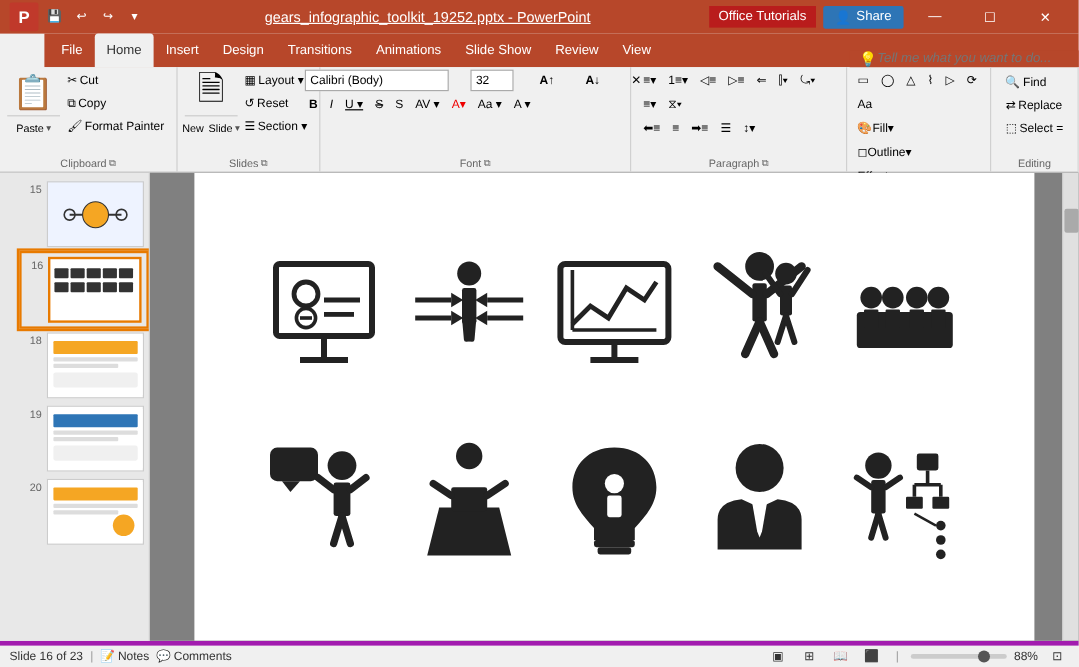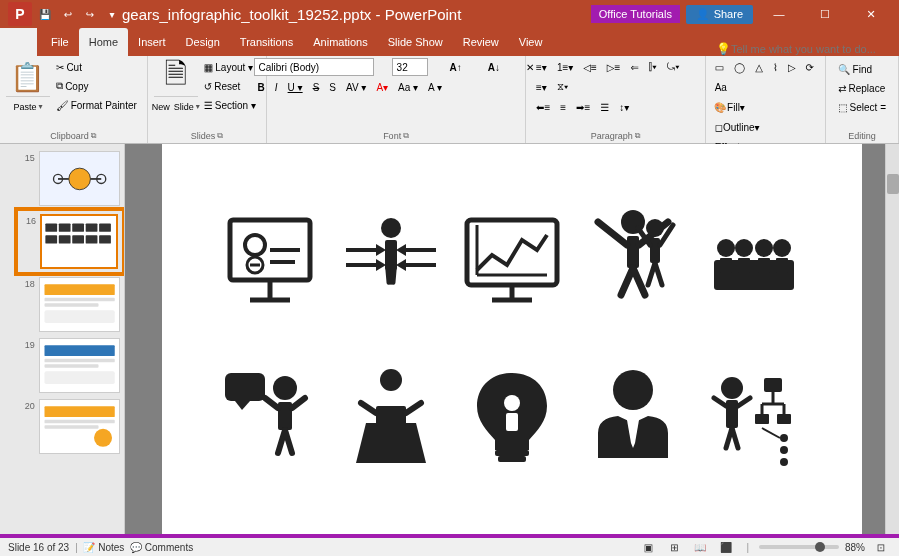--- a/index.html
+++ b/index.html
@@ -9,21 +9,21 @@
     #title-bar {
       background: #b7472a;
       height: 28px;
       display: flex;
       align-items: center;
       justify-content: space-between;
       padding: 0 8px;
       color: white;
     }
     #title-bar .title-left { display: flex; align-items: center; gap: 4px; }
-    #title-bar .title-center { flex: 1; font-size: 15px; }
+    #title-bar .title-center { flex: 1; text-align: center; font-size: 12px; text-decoration: underline; }
     #title-bar .title-right { display: flex; align-items: center; gap: 6px; }
     .win-btn { width: 40px; height: 28px; display: flex; align-items: center; justify-content: center; cursor: pointer; }
 
     
     .quick-access { display: flex; align-items: center; gap: 2px; }
     .qa-btn { width: 20px; height: 20px; display: flex; align-items: center; justify-content: center; border-radius: 2px; cursor: pointer; font-size: 10px; color: white; }
 
     
     #ribbon-tabs {
       background: #b7472a;
@@ -240,24 +240,25 @@
 
     .dropdown-arrow { font-size: 8px; color: #555; }
 
     .tell-me-input {
       border: none;
       background: transparent;
       outline: none;
       font-size: 11px;
       color: #555;
       width: 160px;
+      font-style: italic;
     }
 
     .office-tutorials-btn {
-      background: #a21caf;
+      background: #b91c1c;
       color: white;
       padding: 3px 8px;
       font-size: 11px;
       cursor: pointer;
       display: flex;
       align-items: center;
     }
     .share-btn {
       background: #2e75b6;
       color: white;

